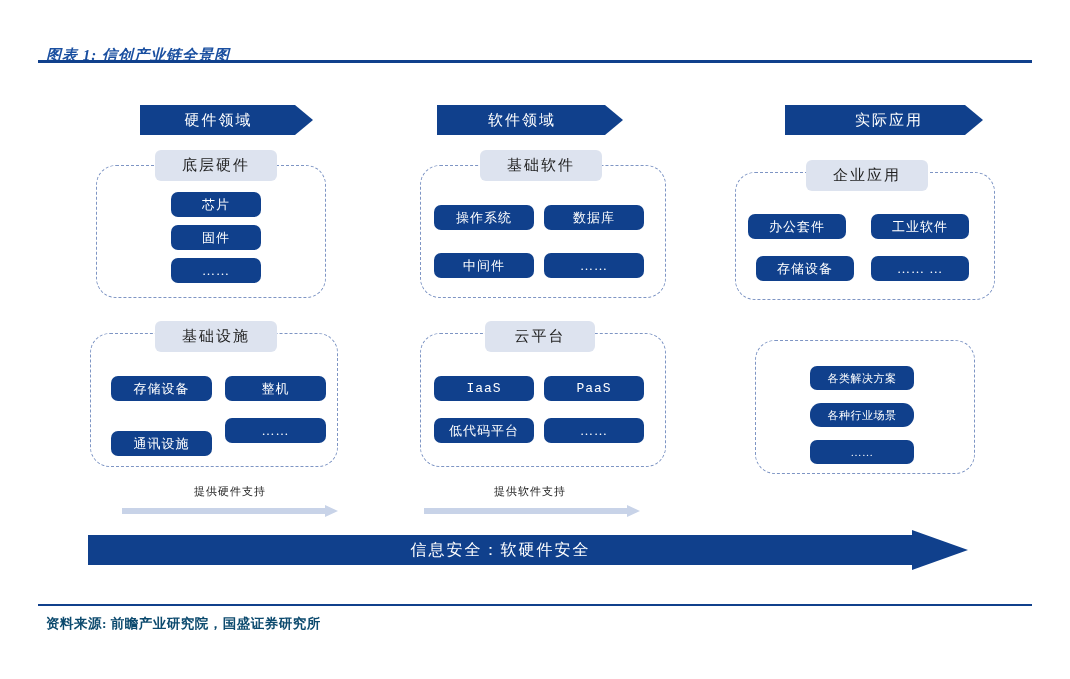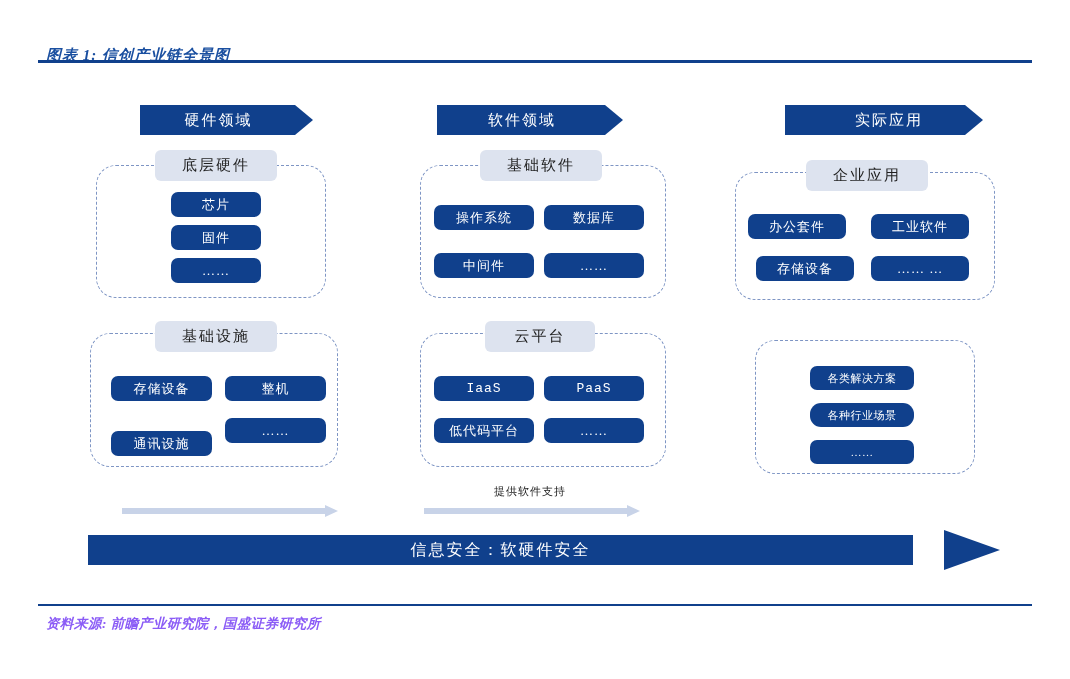--- a/index.html
+++ b/index.html
@@ -13,21 +13,21 @@
   
   .fig-title{
     position:absolute;left:46px;top:22px;
     font-style:italic;font-weight:bold;font-size:15px;color:#1a4fa0;
     letter-spacing:1px;white-space:nowrap;margin-top:24px;
   }
   .rule-top{position:absolute;left:38px;top:60px;width:994px;height:3px;background:#10408c;}
   .rule-bottom{position:absolute;left:38px;top:604px;width:994px;height:2px;background:#10408c;}
   .src{
     position:absolute;left:46px;top:615px;
-    font-style:italic;font-weight:bold;font-size:13.5px;color:#8b5cf6;
+    font-weight:bold;font-size:13.5px;color:#0c4a6e;
     letter-spacing:.5px;white-space:nowrap;
   }
 
   
   .banner{
     position:absolute;height:30px;background:#10408c;color:#fff;
     display:flex;align-items:center;justify-content:center;
     font-size:15px;letter-spacing:2px;
     -webkit-clip-path:polygon(0 0, calc(100% - 18px) 0, 100% 50%, calc(100% - 18px) 100%, 0 100%);
     clip-path:polygon(0 0, calc(100% - 18px) 0, 100% 50%, calc(100% - 18px) 100%, 0 100%);
@@ -61,21 +61,21 @@
   }
   .sup-arrow{position:absolute;height:12px;}
   .sup-arrow .bar{position:absolute;left:0;top:3px;height:6px;background:#c8d3e8;}
   .sup-arrow .head{
     position:absolute;top:0;width:0;height:0;
     border-top:6px solid transparent;border-bottom:6px solid transparent;
     border-left:13px solid #c8d3e8;
   }
 
   
-  .big-arrow{position:absolute;left:88px;top:530px;width:880px;height:40px;padding-left:32px;}
+  .big-arrow{position:absolute;left:88px;top:530px;width:880px;height:40px;}
   .big-arrow .body{position:absolute;left:0;top:5px;width:825px;height:30px;background:#10408c;}
   .big-arrow .tip{
     position:absolute;right:0;top:0;width:0;height:0;
     border-top:20px solid transparent;border-bottom:20px solid transparent;
     border-left:56px solid #10408c;
   }
   .big-arrow .txt{
     position:absolute;left:0;top:5px;width:825px;height:30px;
     display:flex;align-items:center;justify-content:center;
     color:#fff;font-size:16px;letter-spacing:2px;
@@ -131,20 +131,21 @@
   <div class="chip mono" style="left:434px;top:376px;width:100px;height:25px;">IaaS</div>
   <div class="chip mono" style="left:544px;top:376px;width:100px;height:25px;">PaaS</div>
   <div class="chip" style="left:434px;top:418px;width:100px;height:25px;">低代码平台</div>
   <div class="chip" style="left:544px;top:418px;width:100px;height:25px;">……</div>
 
   <div class="group" style="left:755px;top:340px;width:220px;height:134px;"></div>
   <div class="chip sm" style="left:810px;top:366px;width:104px;height:24px;">各类解决方案</div>
   <div class="chip sm" style="left:810px;top:403px;width:104px;height:24px;border-radius:11px;">各种行业场景</div>
   <div class="chip sm" style="left:810px;top:440px;width:104px;height:24px;">……</div>
 
+  <div class="sup-label" style="left:130px;top:484px;width:200px;">提供硬件支持</div>
   <div class="sup-arrow" style="left:122px;top:505px;width:216px;">
     <div class="bar" style="width:203px;"></div>
     <div class="head" style="left:203px;"></div>
   </div>
 
   <div class="sup-label" style="left:430px;top:484px;width:200px;">提供软件支持</div>
   <div class="sup-arrow" style="left:424px;top:505px;width:216px;">
     <div class="bar" style="width:203px;"></div>
     <div class="head" style="left:203px;"></div>
   </div>

